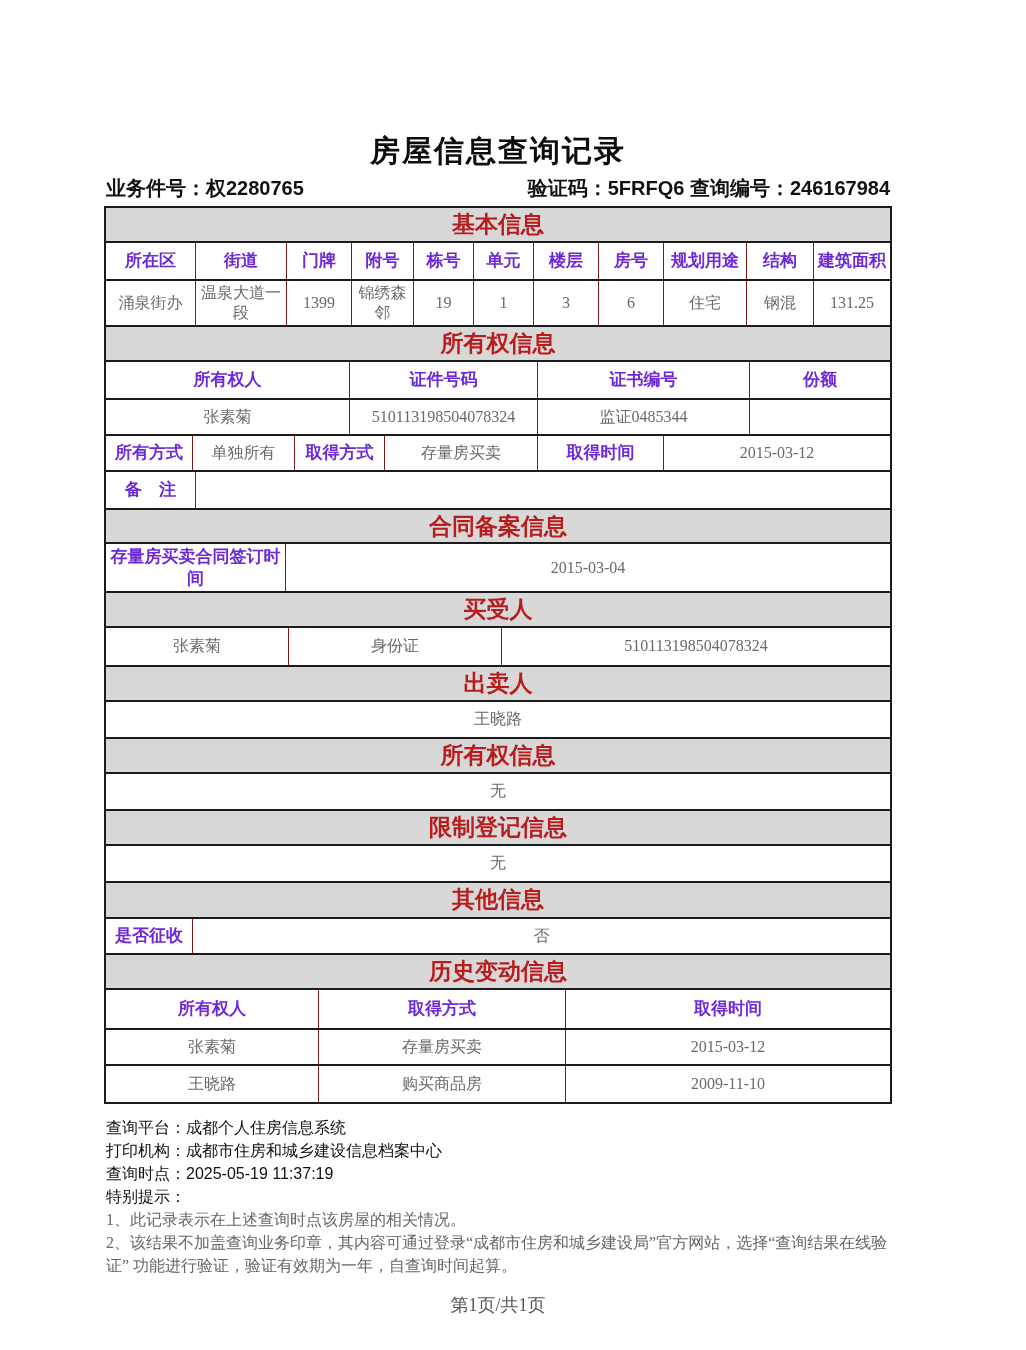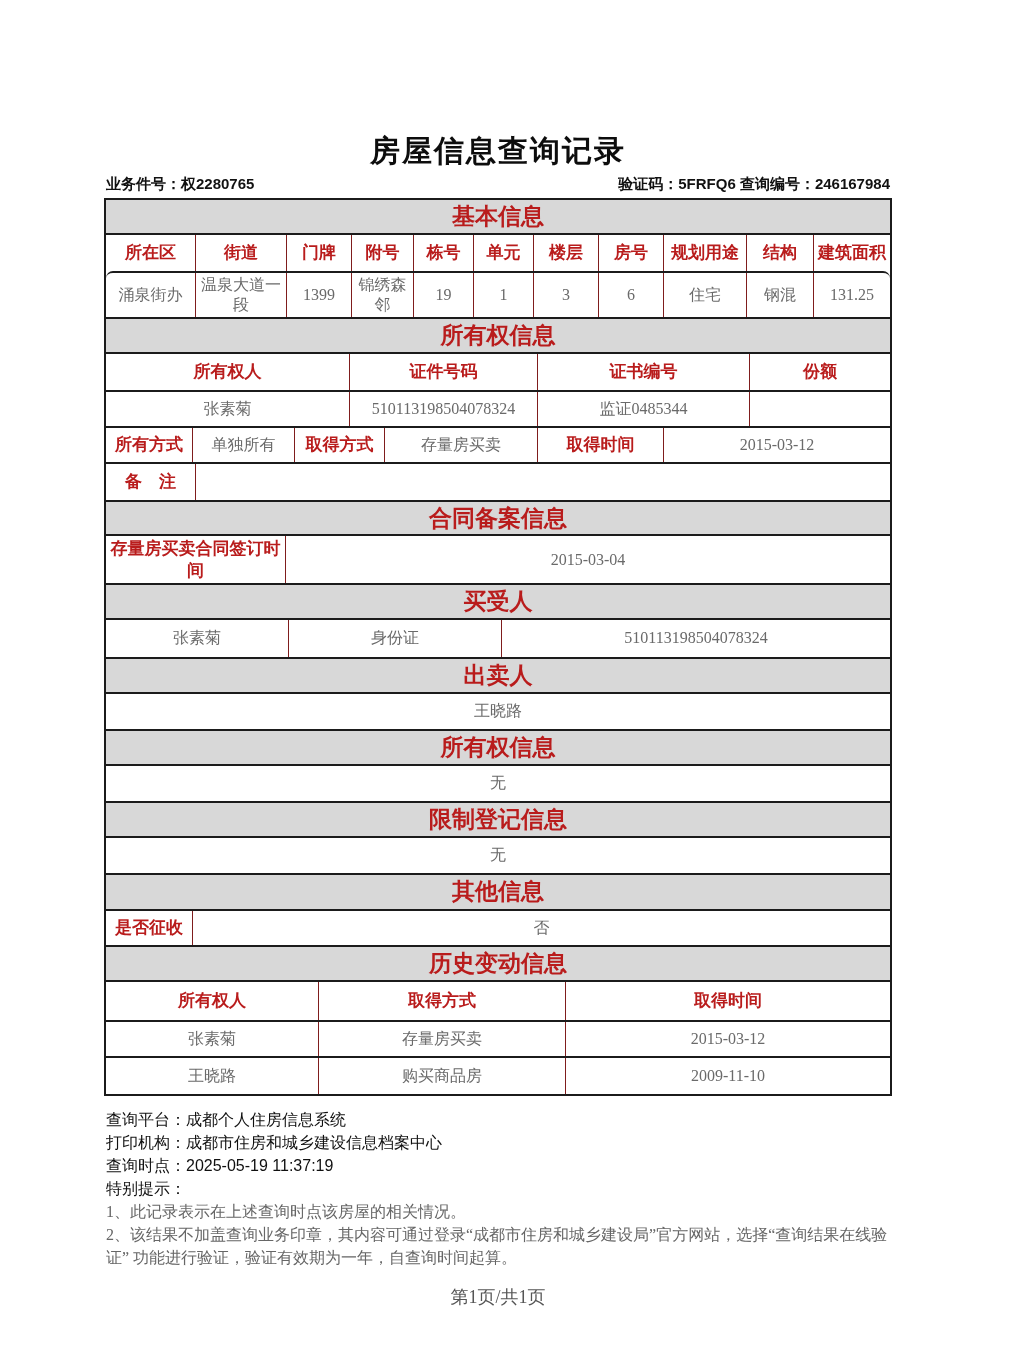--- a/index.html
+++ b/index.html
@@ -13,47 +13,47 @@
   .doc-title{
     width:784px;margin:0 auto;text-align:center;
     font-family:"Liberation Sans","DejaVu Sans",sans-serif;
     font-weight:bold;font-size:30px;line-height:34px;color:#0d0d0d;
     letter-spacing:2px;
   }
   .meta-row{
     width:784px;margin:7px auto 4px auto;display:flex;
     justify-content:space-between;align-items:baseline;
     font-family:"Liberation Sans","DejaVu Sans",sans-serif;
-    font-weight:bold;font-size:15px;color:#111;
+    font-weight:bold;font-size:20px;color:#111;
   }
   
   .tbl{
     box-sizing:content-box;width:784px;margin:0 auto;
     border:2px solid #1b1b1b;
   }
   .row{display:flex;align-items:stretch;border-top:2px solid #1b1b1b;}
   .row:first-child{border-top:none;}
   .cell{
     box-sizing:border-box;display:flex;align-items:center;justify-content:center;
     text-align:center;padding:2px 4px;min-width:0;
     font-size:16px;color:#6a6a6a;line-height:1.25;
   }
   .cell + .cell{border-left:1px solid #7f1d1d;}
   .lbl{
     font-family:"Liberation Sans","DejaVu Sans",sans-serif;
-    font-weight:bold;color:#b91c1c;font-size:17px;
+    font-weight:bold;color:#6d28d9;font-size:17px;
   }
   .sec{
     background:#d8d8d8;width:100%;
     font-family:"Liberation Sans","DejaVu Sans",sans-serif;
     font-weight:bold;color:#b91c1c;font-size:23px;
   }
   .grow{flex:1 1 auto;}
   
-  .h35{min-height:31px;} .h40{min-height:36px;} .h46{min-height:42px;border-radius:7px;}
+  .h35{min-height:31px;} .h40{min-height:36px;} .h46{min-height:42px;}
   .h36{min-height:32px;} .h38{min-height:34px;} .h37{min-height:33px;}
   .h39{min-height:35px;} .h41{min-height:37px;} .h42{min-height:38px;}
   
   .bw0{flex:0 0 89px;} .bw1{flex:0 0 91px;} .bw2{flex:0 0 65px;}
   .bw3{flex:0 0 62px;} .bw4{flex:0 0 60px;} .bw5{flex:0 0 60px;}
   .bw6{flex:0 0 65px;font-family:Liberation Serif, serif;} .bw7{flex:0 0 65px;} .bw8{flex:0 0 83px;}
   .bw9{flex:0 0 67px;}
   
   .ow0{flex:0 0 243px;} .ow1{flex:0 0 188px;} .ow2{flex:0 0 212px;}
   

